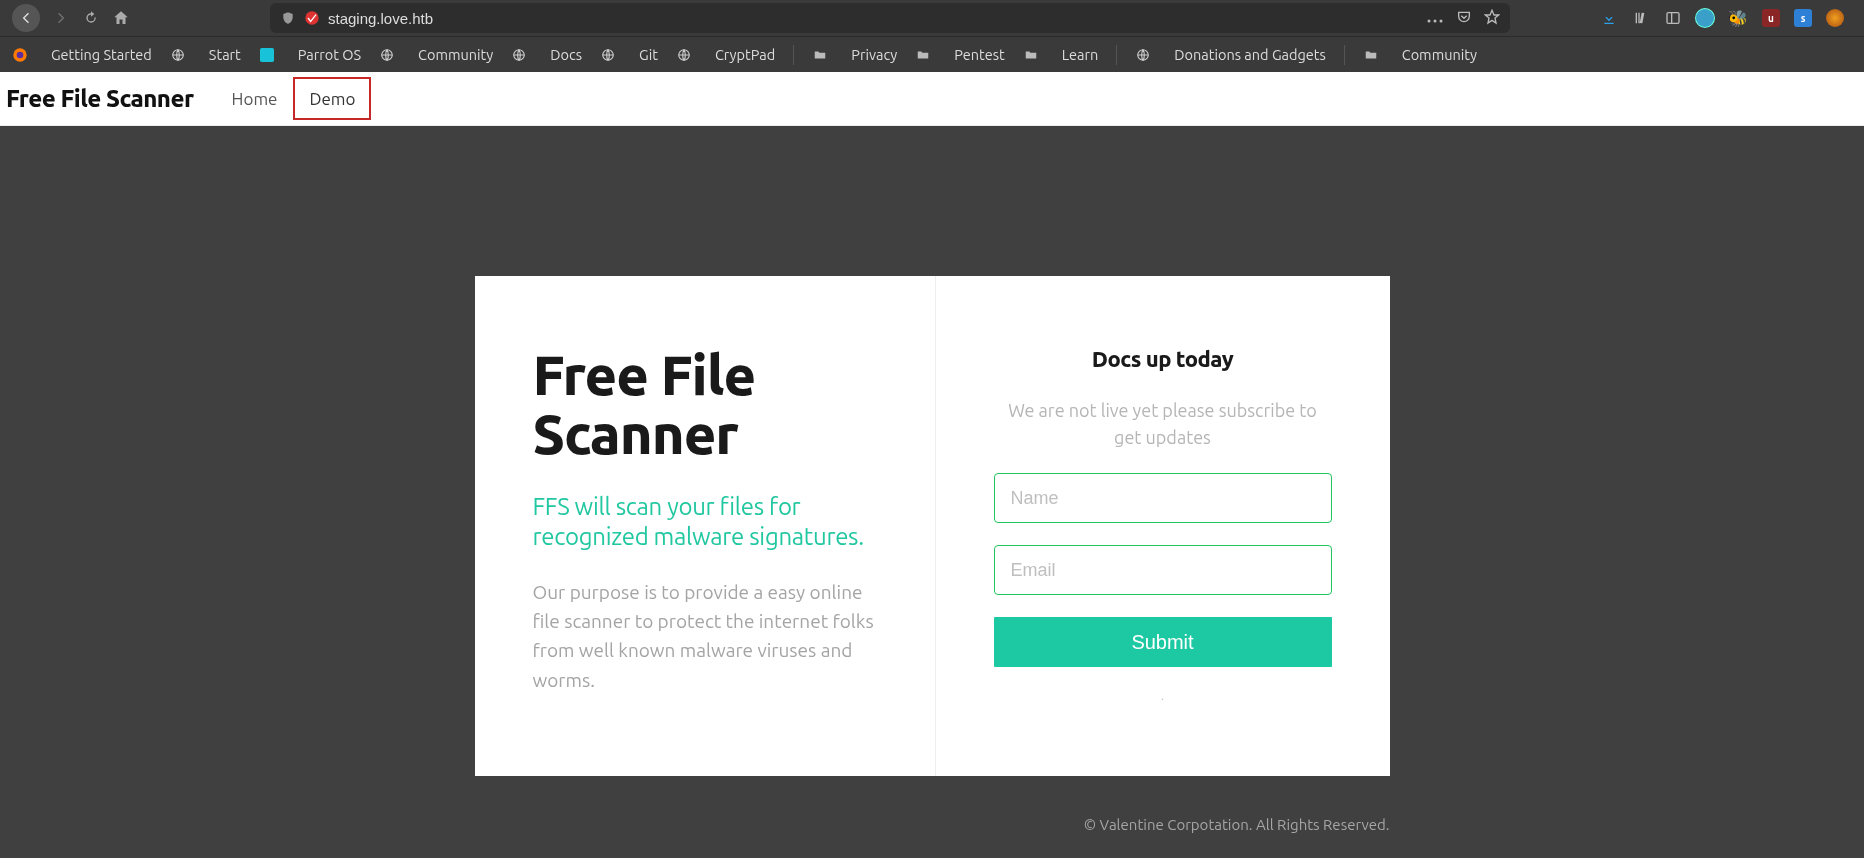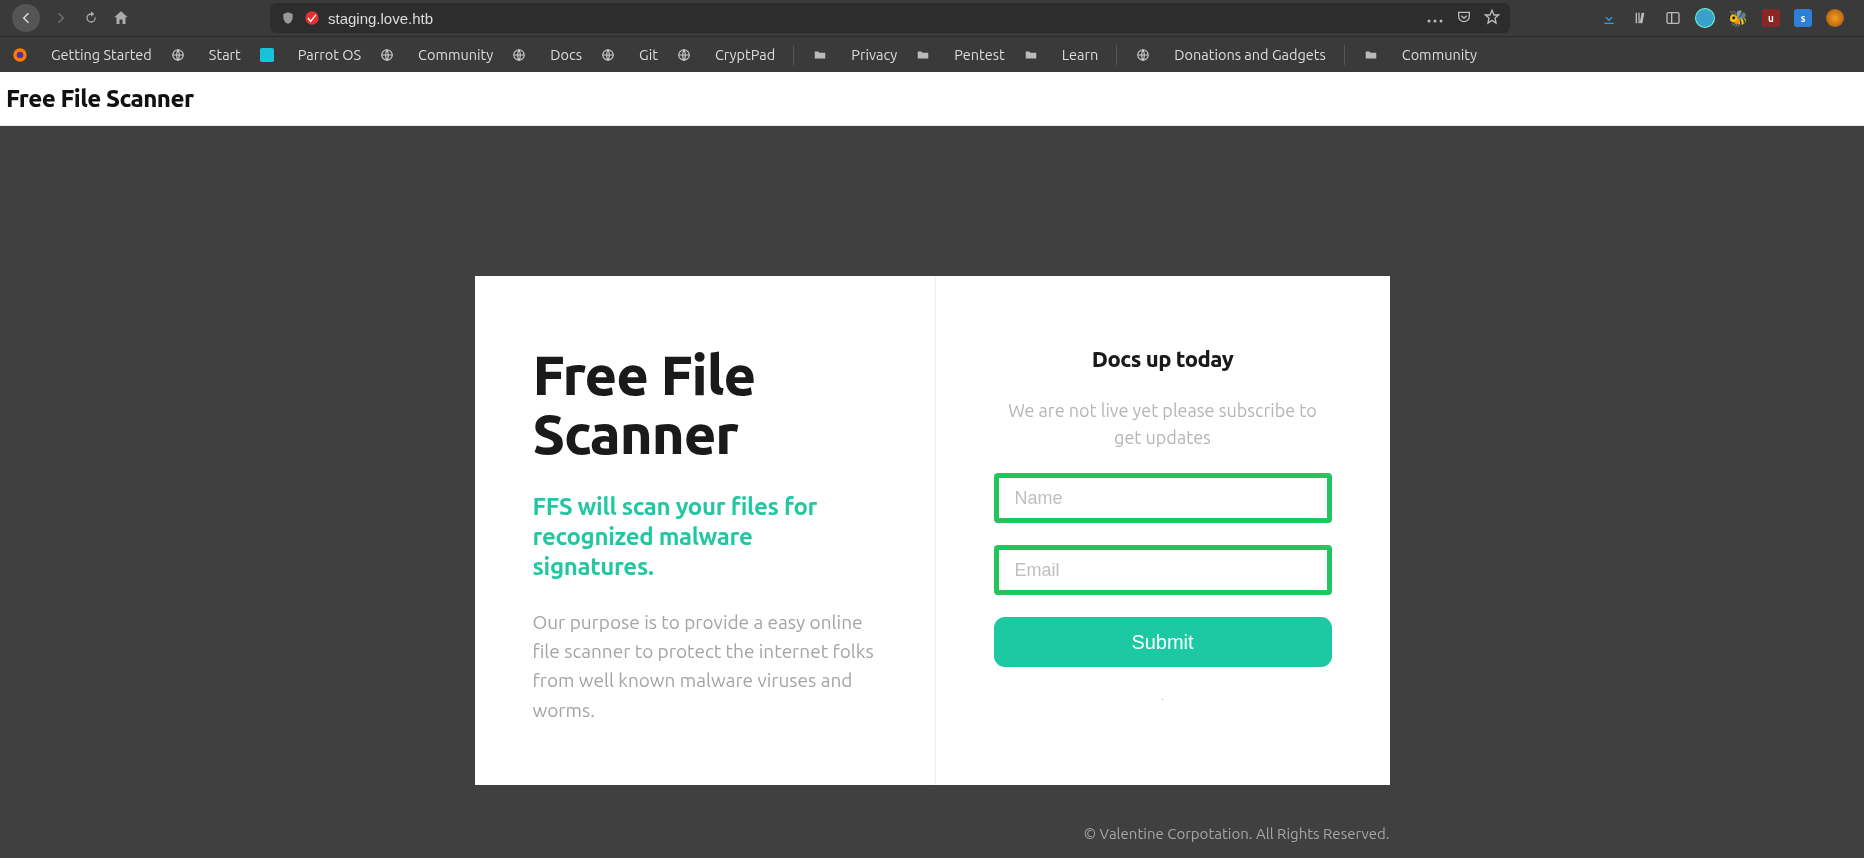--- a/index.html
+++ b/index.html
@@ -34,28 +34,28 @@
   .sitebar { background:#fff; height:54px; display:flex; align-items:center; padding:0 4px; gap:22px; border-bottom:1px solid #eee;}
   .brand { font-weight:800; font-size:24px; letter-spacing:-.5px; color:#111; padding-left:2px;}
   .navlinks { display:flex; gap:0; }
   .navlink { font-size:17px; color:#555; padding:12px 16px; cursor:pointer; }
   .navlink.demo { border:2px solid #c62828; color:#333; padding:10px 14px; }
 
   .hero-wrap { display:flex; justify-content:center; padding-top:150px; }
   .card { background:#fff; width:460px; min-height:500px; padding:70px 58px 60px 58px; }
   .card.right { border-left:1px solid #eee; width:455px; }
   .h1 { font-size:56px; font-weight:800; line-height:1.05; color:#1a1a1a; letter-spacing:-1px;}
-  .sub { color:#20c7a0; font-size:24px; font-weight:700; line-height:1.25; margin-top:28px; letter-spacing:-.3px;}
+  .sub { color:#20c7a0; font-size:24px; font-weight:400; line-height:1.25; margin-top:28px; letter-spacing:-.3px;}
   .body { color:#a4a4a4; font-size:19px; line-height:1.55; margin-top:26px; }
 
   .signup-h { font-size:22px; font-weight:800; text-align:center; color:#1a1a1a; letter-spacing:-.5px;}
   .signup-sub { color:#b5b5b5; font-size:18px; text-align:center; margin-top:26px; line-height:1.5;}
-  .field { width:100%; height:50px; border:5px solid #22c55e; border-radius:4px; margin-top:22px; padding:0 16px; font-size:18px; color:#555; background:#fff; outline:none; }
+  .field { width:100%; height:50px; border:1px solid #22c55e; border-radius:4px; margin-top:22px; padding:0 16px; font-size:18px; color:#555; background:#fff; outline:none; }
   .field::placeholder { color:#bfbfbf; }
-  .submit { width:100%; height:50px; margin-top:22px; background:#1cc9a2; border:0; color:#fff; font-size:20px; border-radius:11px; cursor:pointer; }
+  .submit { width:100%; height:50px; margin-top:22px; background:#1cc9a2; border:0; color:#fff; font-size:20px; border-radius:1px; cursor:pointer; }
   .dot { text-align:center; color:#bbb; margin-top:22px; font-size:12px;}
 
   .footer { text-align:right; color:#a5a5a5; font-size:15px; padding:24px 0 0; width:915px; margin:16px auto;}
 </style>
 </head>
 <body>
 
 <div class="chrome-top">
   <div class="nav-icons">
     <div class="back-circle">
@@ -240,20 +240,24 @@
         </svg>
       </span>
     <span>Community</span>
   </div>
 </div>
 
 <div class="page">
 
   <div class="sitebar">
     <div class="brand">Free File Scanner</div>
+    <div class="navlinks">
+      <div class="navlink">Home</div>
+      <div class="navlink demo">Demo</div>
+    </div>
   </div>
 
   <div class="hero-wrap">
     <div class="card">
       <div class="h1">Free File Scanner</div>
       <div class="sub">FFS will scan your files for recognized malware signatures.</div>
       <div class="body">Our purpose is to provide a easy online file scanner to protect the internet folks from well known malware viruses and worms.</div>
     </div>
 
     <div class="card right">

